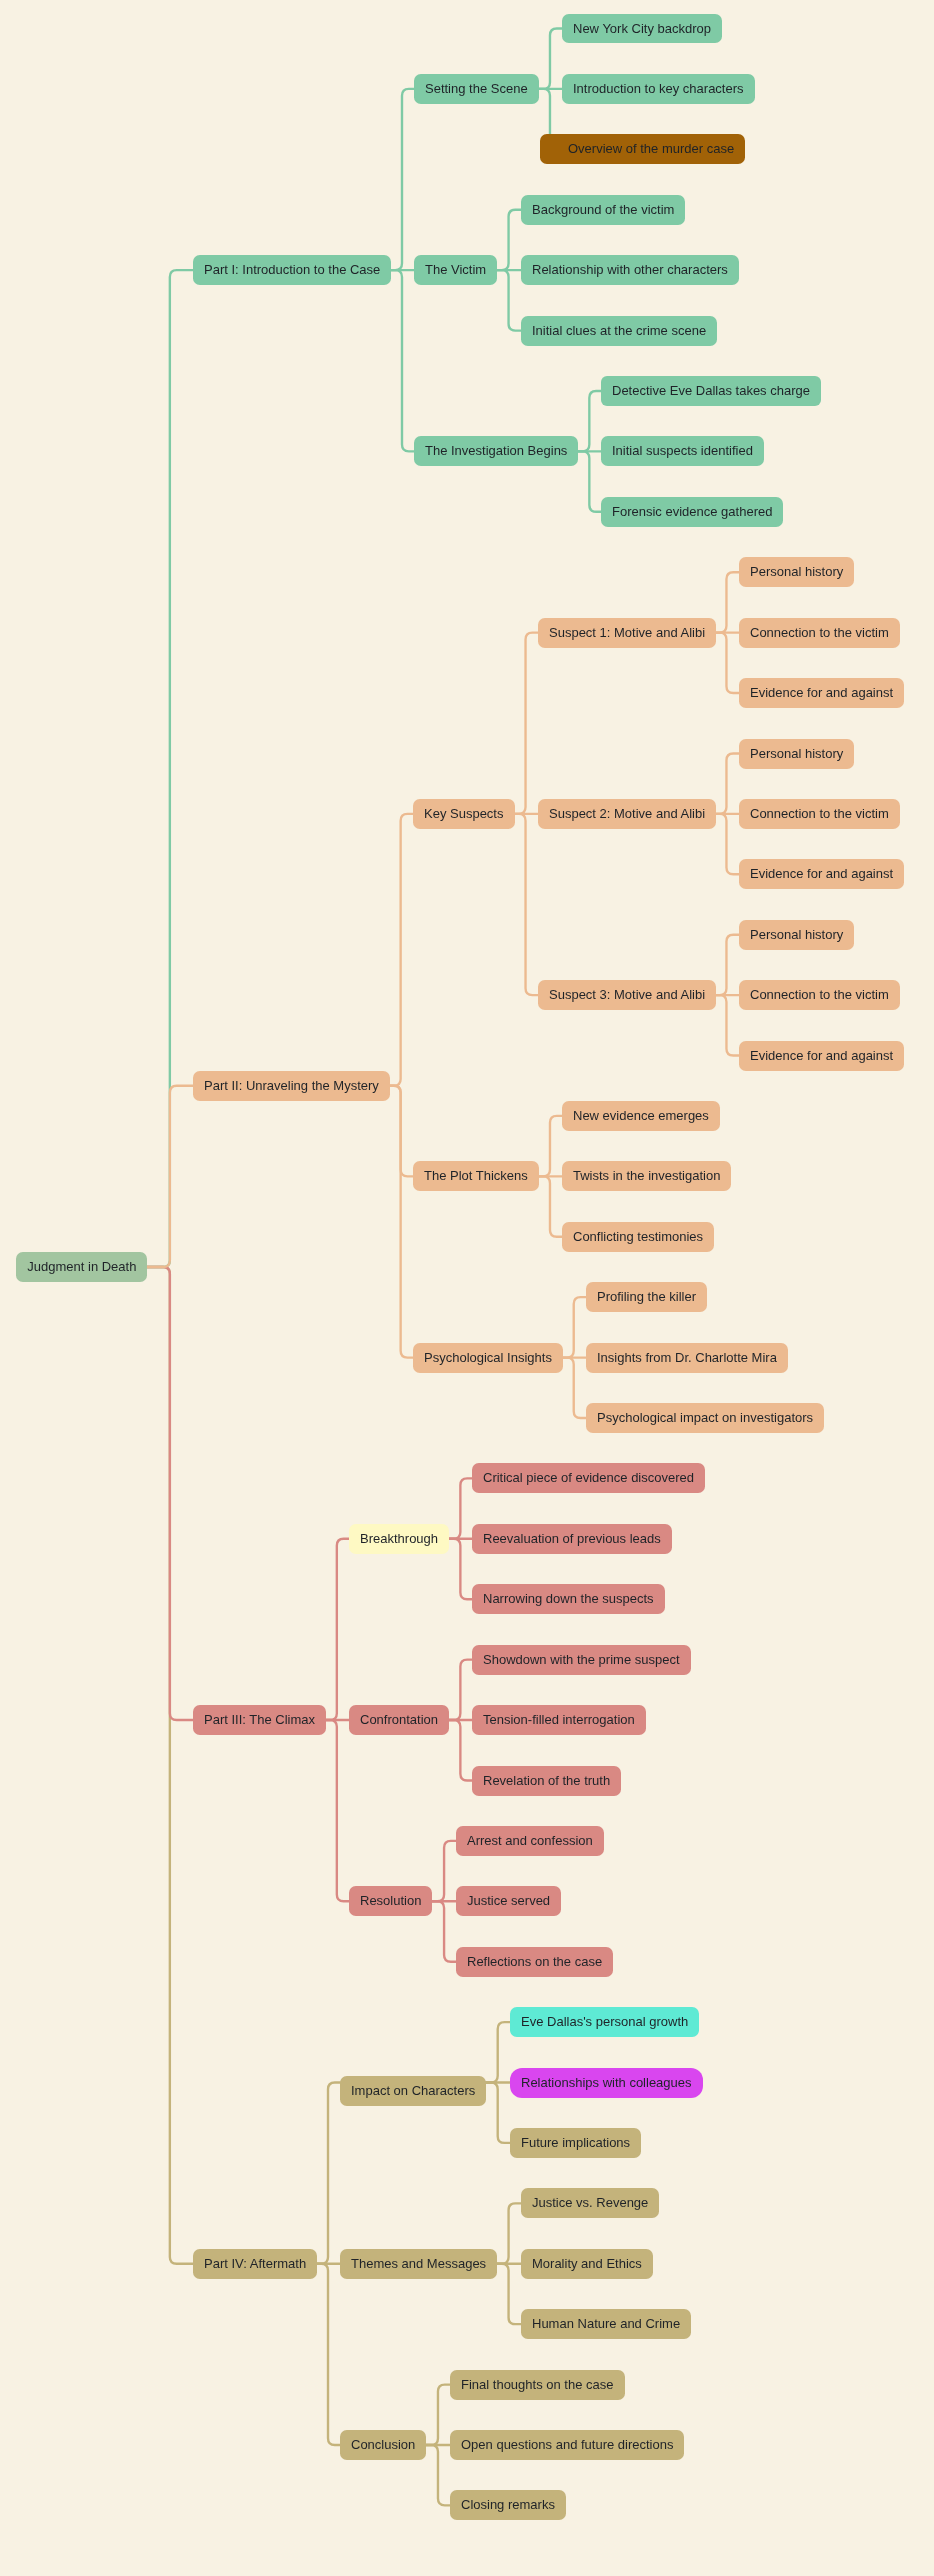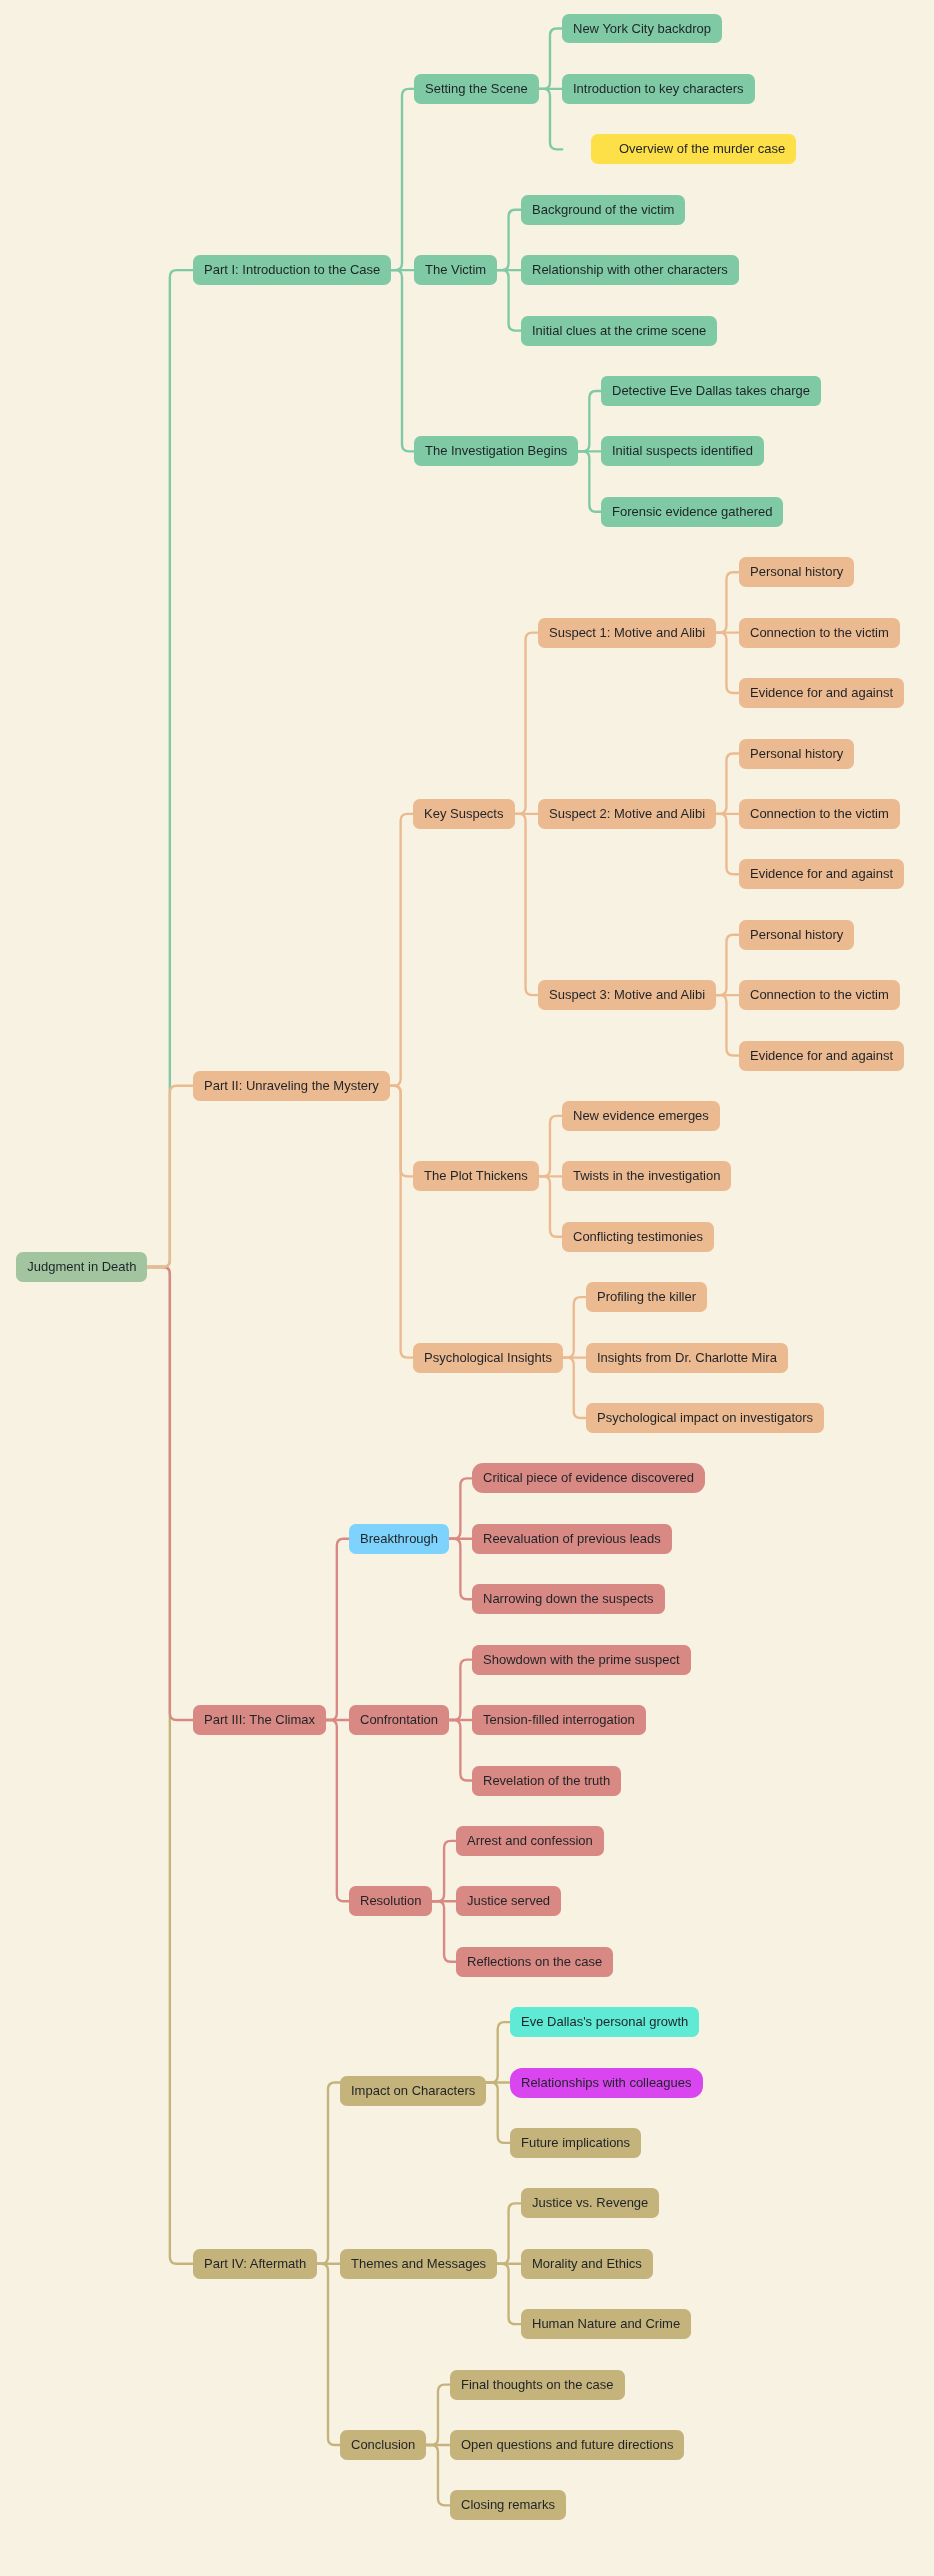--- a/index.html
+++ b/index.html
@@ -105,21 +105,21 @@
       <path d="M 731 3335 L 767 3335" stroke="#c4b37b" stroke-width="3.5" fill="none" stroke-linecap="round"></path>
       <path d="M 627 3602 L 635 3602 Q 645 3602 645 3592 L 645 3523 Q 645 3513 655 3513 L 663 3513" stroke="#c4b37b" stroke-width="3.5" fill="none" stroke-linecap="round"></path>
       <path d="M 627 3602 L 635 3602 Q 645 3602 645 3612 L 645 3681 Q 645 3691 655 3691 L 663 3691" stroke="#c4b37b" stroke-width="3.5" fill="none" stroke-linecap="round"></path>
       <path d="M 627 3602 L 663 3602" stroke="#c4b37b" stroke-width="3.5" fill="none" stroke-linecap="round"></path>
     </svg>
 <div class="node" style="background: rgb(162, 197, 160); left: 16.3px; top: 1252px;"><span class="node-label">Judgment in Death</span></div>
     <div class="node" style="background: rgb(127, 202, 165); left: 193px; top: 255px;"><span class="node-label">Part I: Introduction to the Case</span></div>
     <div class="node" style="background: rgb(127, 202, 165); left: 414px; top: 74px;"><span class="node-label">Setting the Scene</span></div>
     <div class="node" style="background: rgb(127, 202, 165); left: 562px; top: 13.6px;"><span class="node-label">New York City backdrop</span></div>
     <div class="node" style="background: rgb(127, 202, 165); left: 562px; top: 74px;"><span class="node-label">Introduction to key characters</span></div>
-    <div class="node" style="background: #fde047; left: 591px; top: 134px; padding-left: 28px;"><span class="node-label">Overview of the murder case</span></div>
+    <div class="node" style="background: #a16207; left: 540px; top: 134px; padding-left: 28px;"><span class="node-label">Overview of the murder case</span></div>
     <div class="node" style="background: rgb(127, 202, 165); left: 414px; top: 255px;"><span class="node-label">The Victim</span></div>
     <div class="node" style="background: rgb(127, 202, 165); left: 521px; top: 195px;"><span class="node-label">Background of the victim</span></div>
     <div class="node" style="background: rgb(127, 202, 165); left: 521px; top: 255px;"><span class="node-label">Relationship with other characters</span></div>
     <div class="node" style="background: rgb(127, 202, 165); left: 521px; top: 316px;"><span class="node-label">Initial clues at the crime scene</span></div>
     <div class="node" style="background: rgb(127, 202, 165); left: 414px; top: 436px;"><span class="node-label">The Investigation Begins</span></div>
     <div class="node" style="background: rgb(127, 202, 165); left: 601px; top: 376px; border-radius: 6px;"><span class="node-label">Detective Eve Dallas takes charge</span></div>
     <div class="node" style="background: rgb(127, 202, 165); left: 601px; top: 436px;"><span class="node-label">Initial suspects identified</span></div>
     <div class="node" style="background: rgb(127, 202, 165); left: 601px; top: 497px;"><span class="node-label">Forensic evidence gathered</span></div>
     <div class="node" style="background: rgb(236, 186, 144); left: 193px; top: 1071px;"><span class="node-label">Part II: Unraveling the Mystery</span></div>
     <div class="node" style="background: rgb(236, 186, 144); left: 413px; top: 799px;"><span class="node-label">Key Suspects</span></div>
@@ -137,22 +137,22 @@
     <div class="node" style="background: rgb(236, 186, 144); left: 739px; top: 1041px;"><span class="node-label">Evidence for and against</span></div>
     <div class="node" style="background: rgb(236, 186, 144); left: 413px; top: 1161px;"><span class="node-label">The Plot Thickens</span></div>
     <div class="node" style="background: rgb(236, 186, 144); left: 562px; top: 1101px;"><span class="node-label">New evidence emerges</span></div>
     <div class="node" style="background: rgb(236, 186, 144); left: 562px; top: 1161px;"><span class="node-label">Twists in the investigation</span></div>
     <div class="node" style="background: rgb(236, 186, 144); left: 562px; top: 1222px;"><span class="node-label">Conflicting testimonies</span></div>
     <div class="node" style="background: rgb(236, 186, 144); left: 413px; top: 1343px;"><span class="node-label">Psychological Insights</span></div>
     <div class="node" style="background: rgb(236, 186, 144); left: 586px; top: 1282px;"><span class="node-label">Profiling the killer</span></div>
     <div class="node" style="background: rgb(236, 186, 144); left: 586px; top: 1343px;"><span class="node-label">Insights from Dr. Charlotte Mira</span></div>
     <div class="node" style="background: rgb(236, 186, 144); left: 586px; top: 1403px;"><span class="node-label">Psychological impact on investigators</span></div>
     <div class="node" style="background: rgb(217, 137, 131); left: 193px; top: 1705px;"><span class="node-label">Part III: The Climax</span></div>
-    <div class="node" style="background: #7dd3fc; left: 349px; top: 1524px;"><span class="node-label">Breakthrough</span></div>
-    <div class="node" style="background: rgb(217, 137, 131); left: 472px; top: 1463px; border-radius: 11px;"><span class="node-label">Critical piece of evidence discovered</span></div>
+    <div class="node" style="background: #fef9c3; left: 349px; top: 1524px;"><span class="node-label">Breakthrough</span></div>
+    <div class="node" style="background: rgb(217, 137, 131); left: 472px; top: 1463px;"><span class="node-label">Critical piece of evidence discovered</span></div>
     <div class="node" style="background: rgb(217, 137, 131); left: 472px; top: 1524px;"><span class="node-label">Reevaluation of previous leads</span></div>
     <div class="node" style="background: rgb(217, 137, 131); left: 472px; top: 1584px;"><span class="node-label">Narrowing down the suspects</span></div>
     <div class="node" style="background: rgb(217, 137, 131); left: 349px; top: 1705px;"><span class="node-label">Confrontation</span></div>
     <div class="node" style="background: rgb(217, 137, 131); left: 472px; top: 1645px;"><span class="node-label">Showdown with the prime suspect</span></div>
     <div class="node" style="background: rgb(217, 137, 131); left: 472px; top: 1705px;"><span class="node-label">Tension-filled interrogation</span></div>
     <div class="node" style="background: rgb(217, 137, 131); left: 472px; top: 1766px;"><span class="node-label">Revelation of the truth</span></div>
     <div class="node" style="background: rgb(217, 137, 131); left: 349px; top: 1886px;"><span class="node-label">Resolution</span></div>
     <div class="node" style="background: rgb(217, 137, 131); left: 456px; top: 1826px;"><span class="node-label">Arrest and confession</span></div>
     <div class="node" style="background: rgb(217, 137, 131); left: 456px; top: 1886px;"><span class="node-label">Justice served</span></div>
     <div class="node" style="background: rgb(217, 137, 131); left: 456px; top: 1947px;"><span class="node-label">Reflections on the case</span></div>

